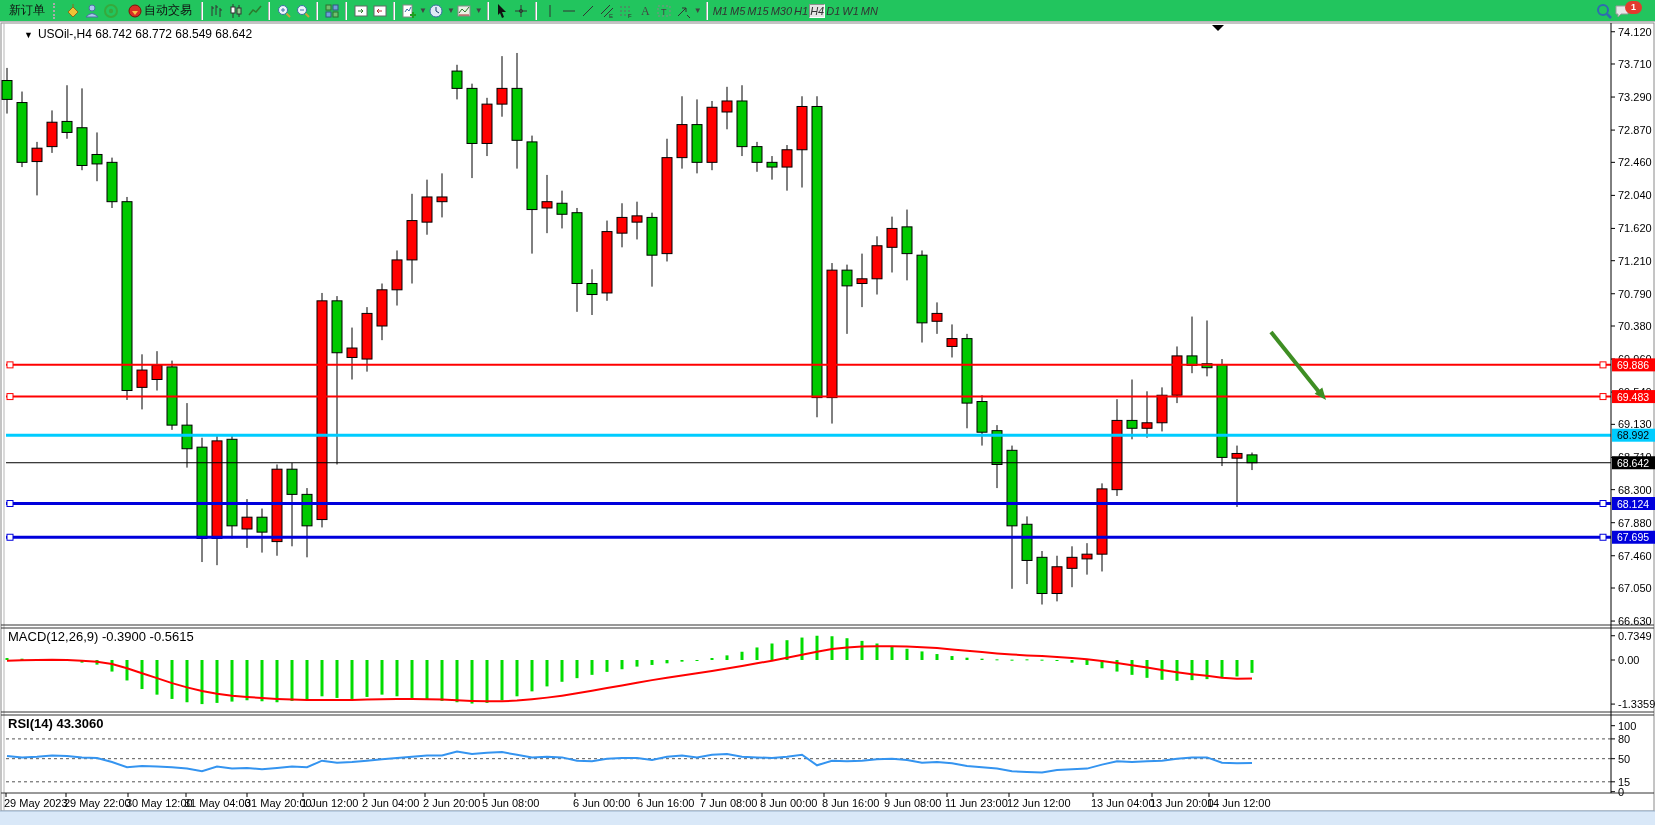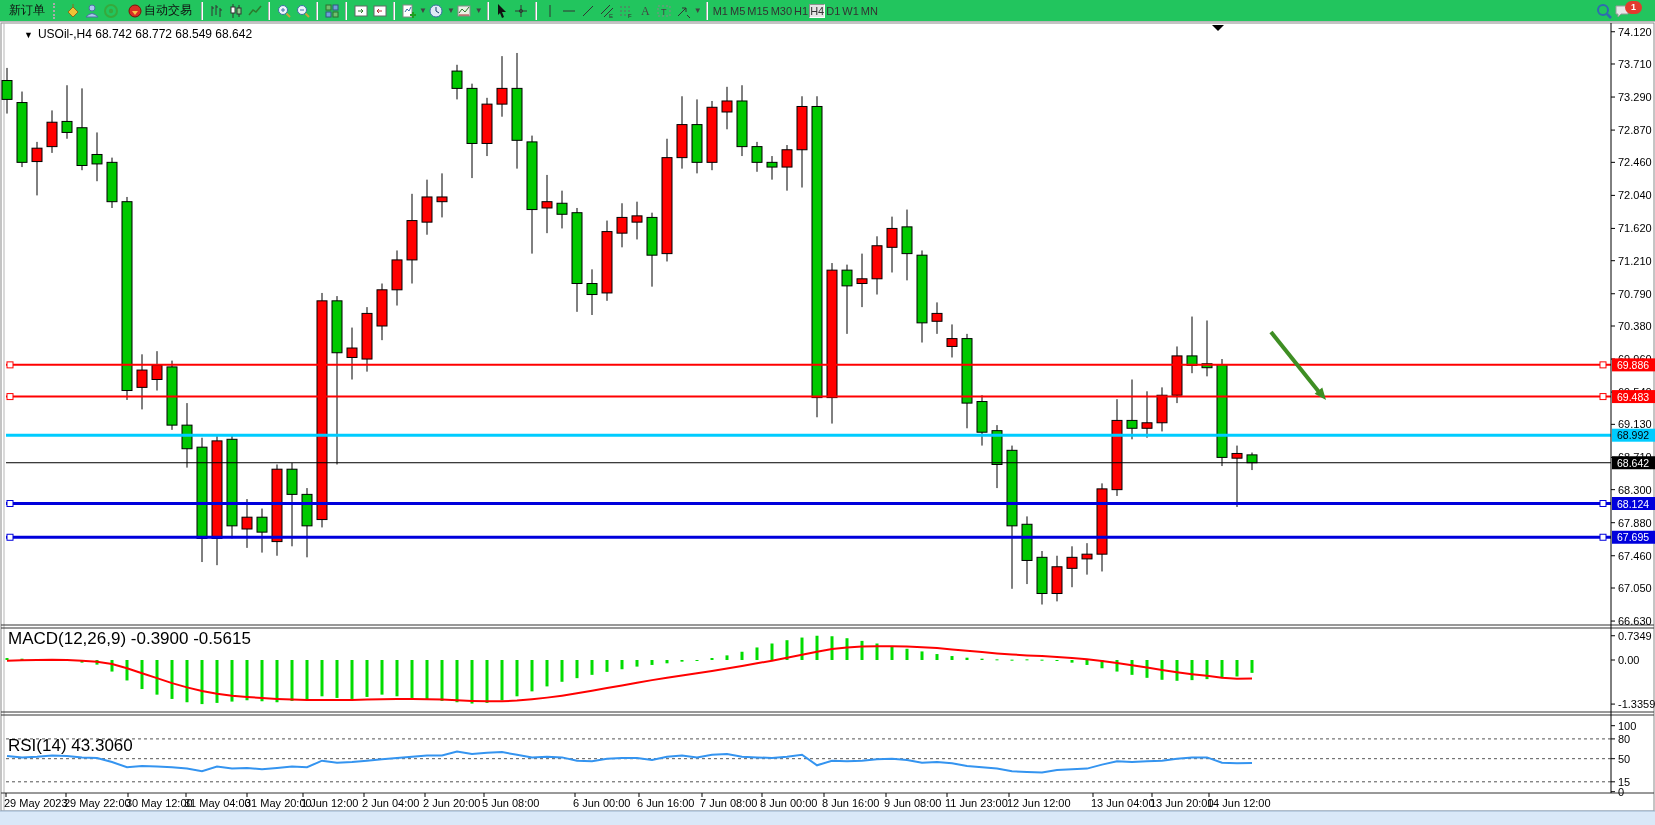--- a/index.html
+++ b/index.html
@@ -5,29 +5,29 @@
   html,body{margin:0;padding:0;background:#fff;}
   #app{position:relative;width:1655px;height:825px;overflow:hidden;font-family:"Liberation Sans",sans-serif;background:#fff;}
   
   .toolbar{position:absolute;left:0;top:0;width:1655px;height:22px;background:#22c55e;border-bottom:1px solid #b8b8b8;display:flex;align-items:center;padding-left:4px;box-sizing:border-box;z-index:5;}
   .tbtn{display:inline-flex;align-items:center;height:18px;padding:0 4px;font-size:12px;color:#111;border:1px solid transparent;background:transparent;cursor:default;white-space:nowrap;}
   .ic{width:19px;height:18px;display:inline-flex;align-items:center;justify-content:center;}
   .ic svg{display:block;}
   .caret{font-size:8px;color:#444;margin-left:1px;}
   .grip{width:5px;height:16px;border-left:2px dotted #aaa;margin:0 3px;}
   .vsep{width:0;height:18px;border-left:1px solid #b0b0b0;border-right:1px solid #fff;margin:0 4px;}
-  .tf{width:27px;height:18px;line-height:18px;text-align:center;font-size:11px;color:#333;border:1px solid transparent;}
+  .tf{width:27px;height:18px;line-height:18px;text-align:center;font-size:11px;color:#333;border:1px solid transparent;font-style:italic;}
   .tf.active{background:#e4e4e4;border:1px solid #8f8f8f;border-right-color:#fdfdfd;border-bottom-color:#fdfdfd;margin-top:29px;}
   .tb-right{position:absolute;right:6px;top:0;height:22px;display:flex;align-items:center;}
   .badge{position:relative;left:-7px;top:-4px;min-width:13px;height:13px;border-radius:7px;background:#e23b2e;color:#fff;font-size:9px;line-height:13px;text-align:center;padding:0 2px;font-weight:bold;}
   
   #chart-svg{position:absolute;left:0;top:0;}
   .chart-title{position:absolute;left:24px;top:27px;font-size:12px;color:#000;z-index:3;}
   .chart-title .tri{font-size:9px;margin-right:5px;color:#000;}
-  .pane-label{position:absolute;left:8px;font-size:17px;color:#000;z-index:3;}
+  .pane-label{position:absolute;left:8px;font-size:13px;color:#000;z-index:3;}
 </style>
 </head>
 <body>
 <div id="app">
 
   <div class="toolbar">
     <button class="tbtn">新订单</button>
     <span class="grip"></span>
     <span class="ic">
       <svg width="16" height="16">
@@ -614,15 +614,15 @@
         <text x="1207" y="807">14 Jun 12:00</text>
       </g>
       <line x1="1271" y1="332" x2="1319" y2="392" stroke="#3e8e23" stroke-width="4"></line>
       <polygon points="1326,400 1314.6,393.8 1322.3,387.5" fill="#3e8e23"></polygon>
       <polygon points="1212,25 1224,25 1218,31" fill="#000"></polygon>
       <rect x="0" y="811" width="1655" height="14" fill="#d9e8f8"></rect>
       <line x1="0" y1="811" x2="1655" y2="811" stroke="#9ab2cc"></line>
     </svg>
   <div class="chart-title"><span class="tri">▼</span><span>USOil-,H4  68.742 68.772 68.549 68.642</span></div>
   <div class="pane-label" style="top:629px;">MACD(12,26,9) -0.3900 -0.5615</div>
-  <div class="pane-label" style="top:736px;">RSI(14) 43.3060</div>
+  <div class="pane-label" style="top:716px;font-weight:bold;">RSI(14) 43.3060</div>
 
 </div>
 
 </body></html>

